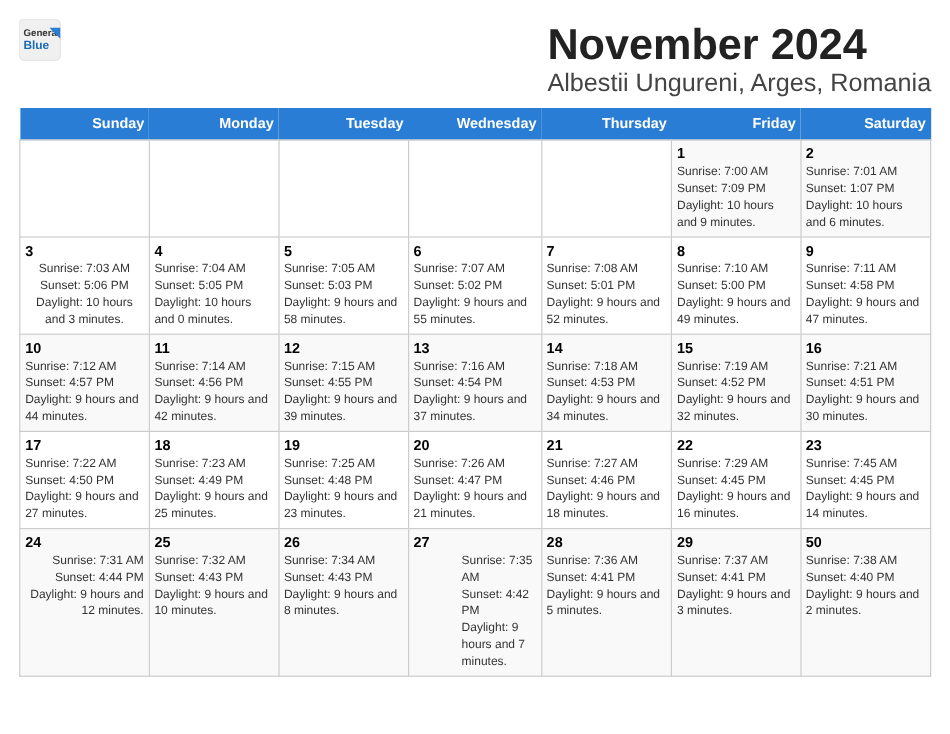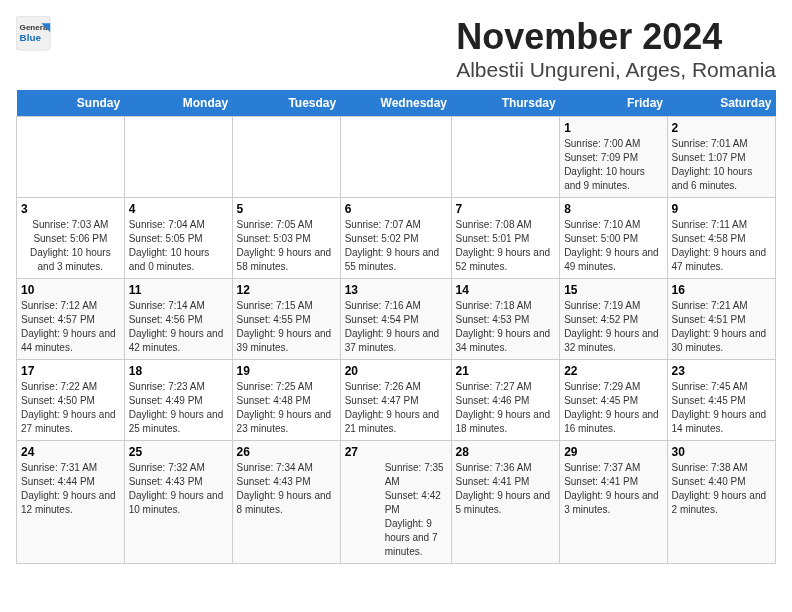--- a/index.html
+++ b/index.html
@@ -254,21 +254,21 @@
         <td>
           <div class="day-num">23</div>
           <div class="day-info" style="white-space: pre-line;">Sunrise: 7:45 AM
 Sunset: 4:45 PM
 Daylight: 9 hours and 14 minutes.</div>
         </td>
       </tr>
       <tr>
         <td>
           <div class="day-num">24</div>
-          <div class="day-info" style="white-space: pre-line;">Sunrise: 7:31 AM
+          <div class="day-info" style="white-space: pre-line; text-align: right;">Sunrise: 7:31 AM
 Sunset: 4:44 PM
 Daylight: 9 hours and 12 minutes.</div>
         </td>
         <td>
           <div class="day-num">25</div>
           <div class="day-info" style="white-space: pre-line;">Sunrise: 7:32 AM
 Sunset: 4:43 PM
 Daylight: 9 hours and 10 minutes.</div>
         </td>
         <td>
@@ -289,20 +289,20 @@
 Sunset: 4:41 PM
 Daylight: 9 hours and 5 minutes.</div>
         </td>
         <td>
           <div class="day-num">29</div>
           <div class="day-info" style="white-space: pre-line;">Sunrise: 7:37 AM
 Sunset: 4:41 PM
 Daylight: 9 hours and 3 minutes.</div>
         </td>
         <td>
-          <div class="day-num">30</div>
+          <div class="day-num">50</div>
           <div class="day-info" style="white-space: pre-line;">Sunrise: 7:38 AM
 Sunset: 4:40 PM
 Daylight: 9 hours and 2 minutes.</div>
         </td>
       </tr>
     </tbody>
 </table>
 
 </body></html>

